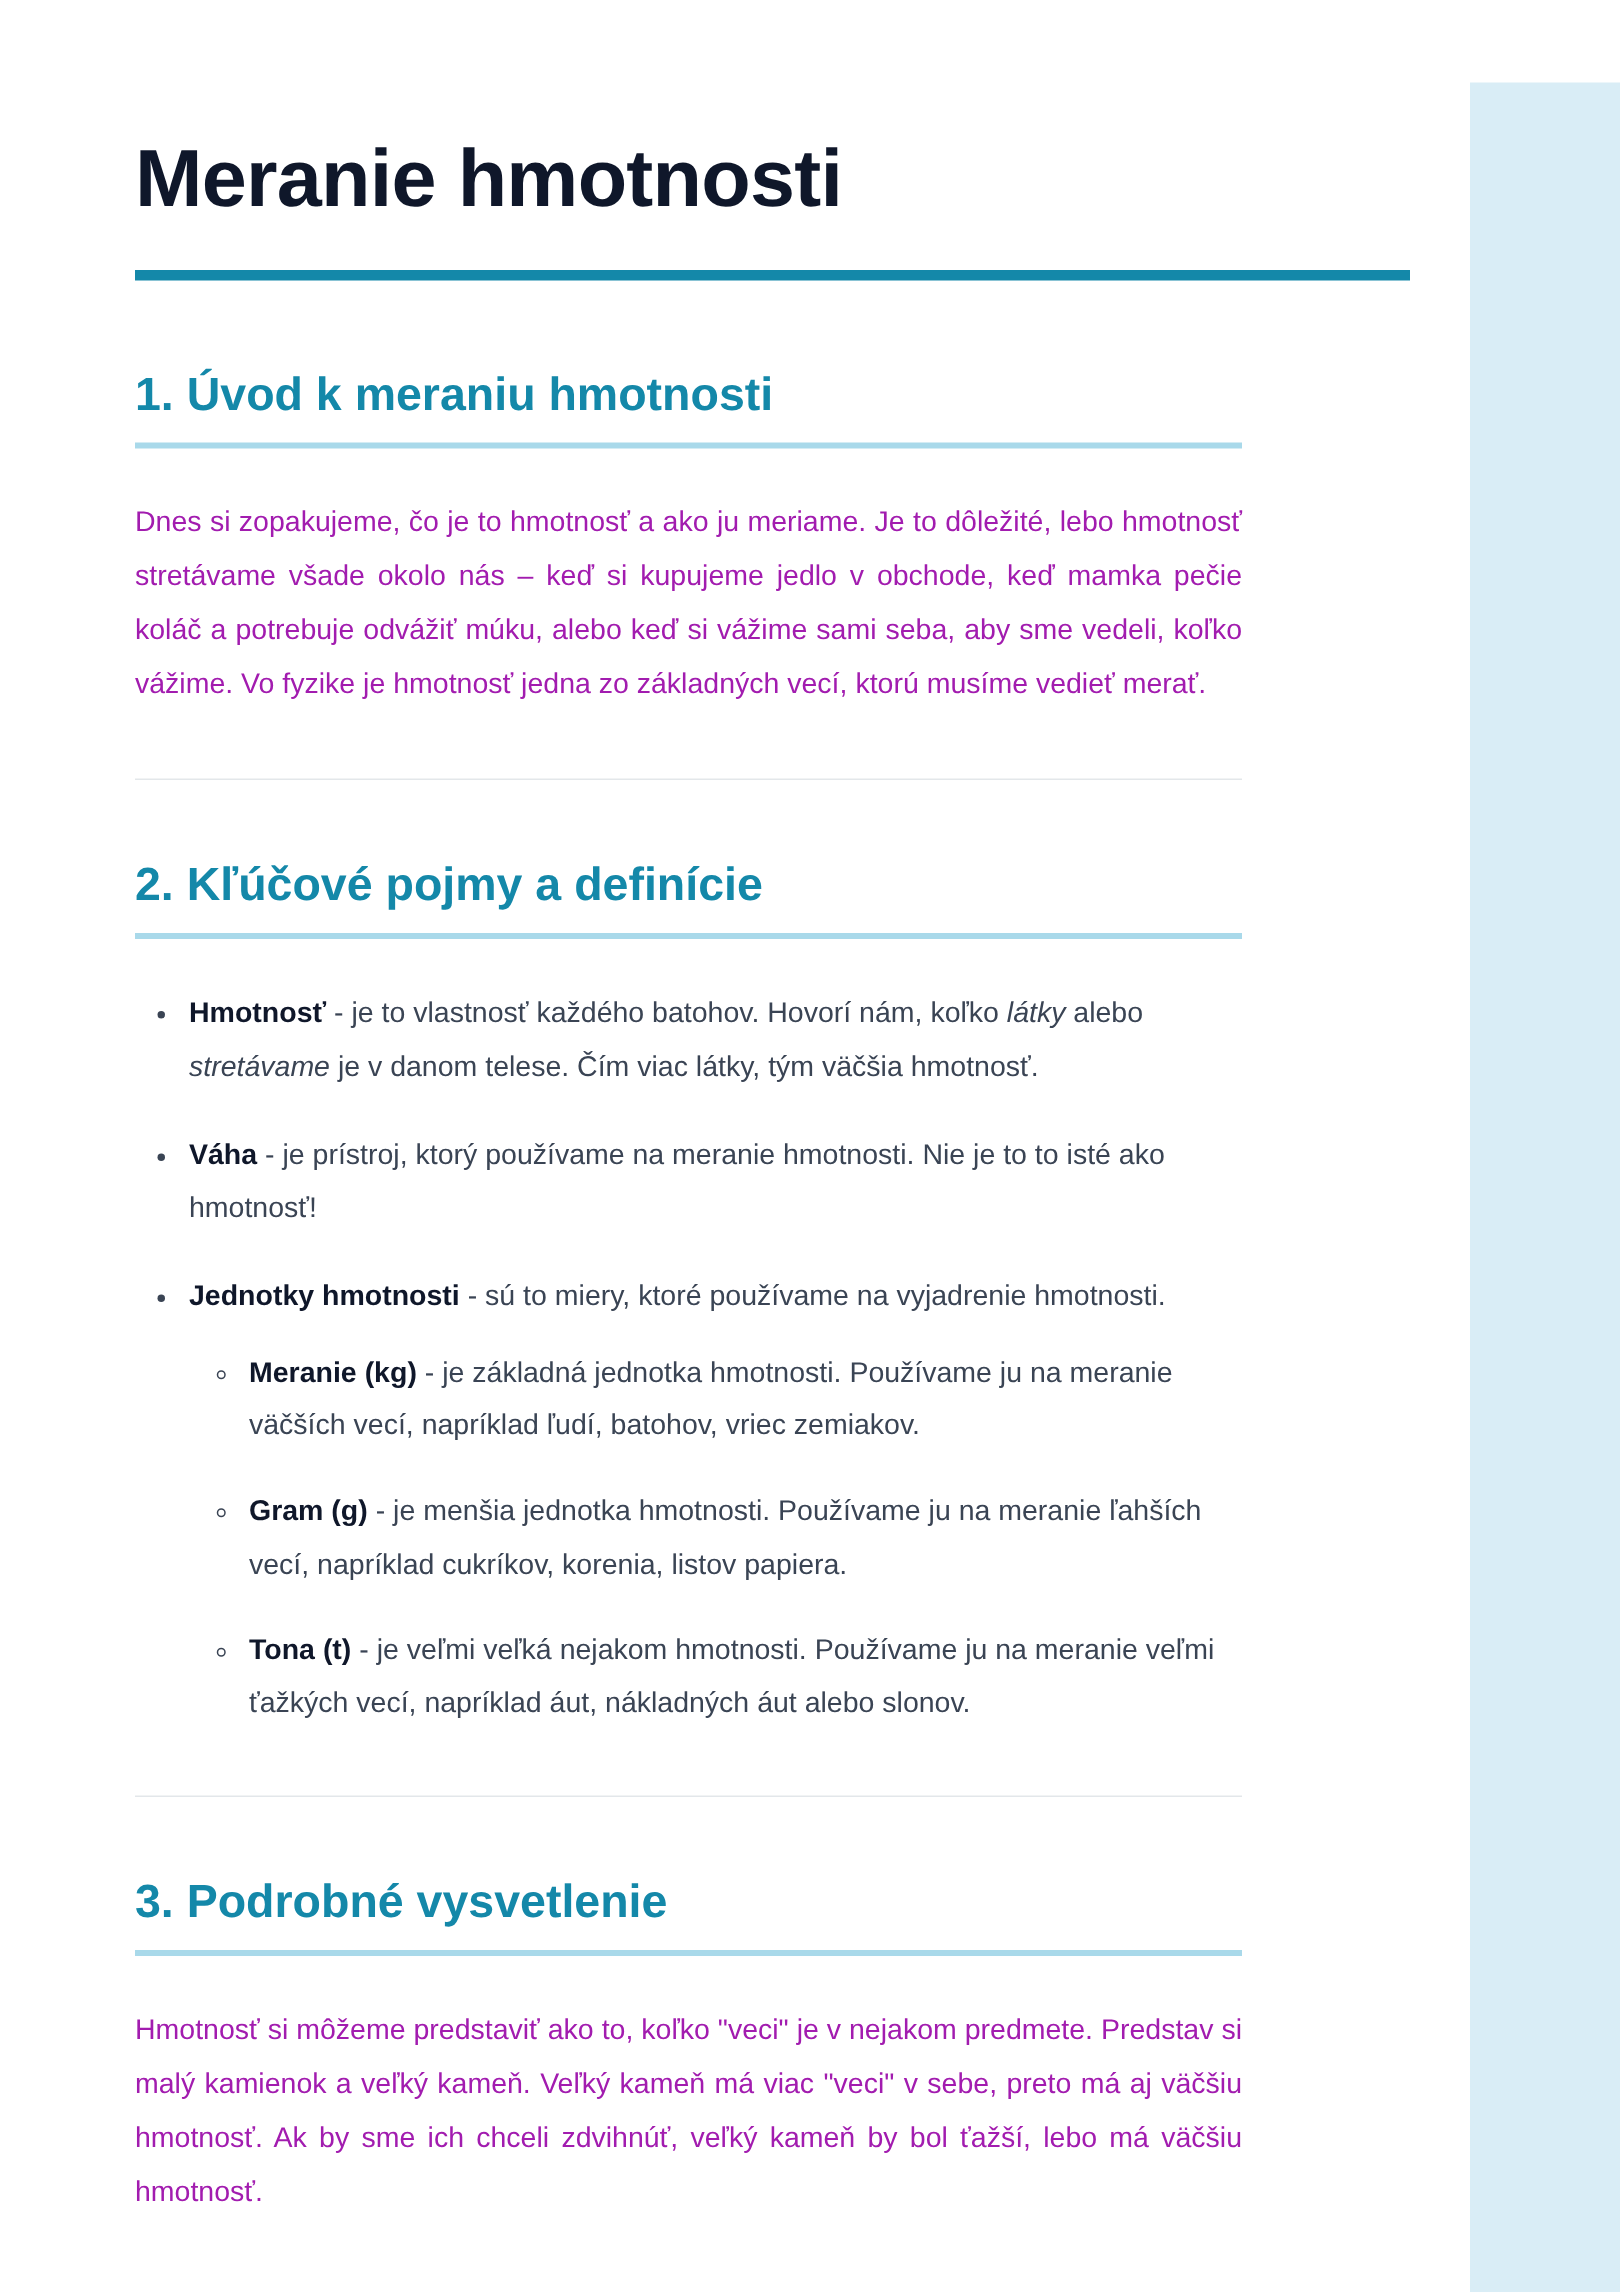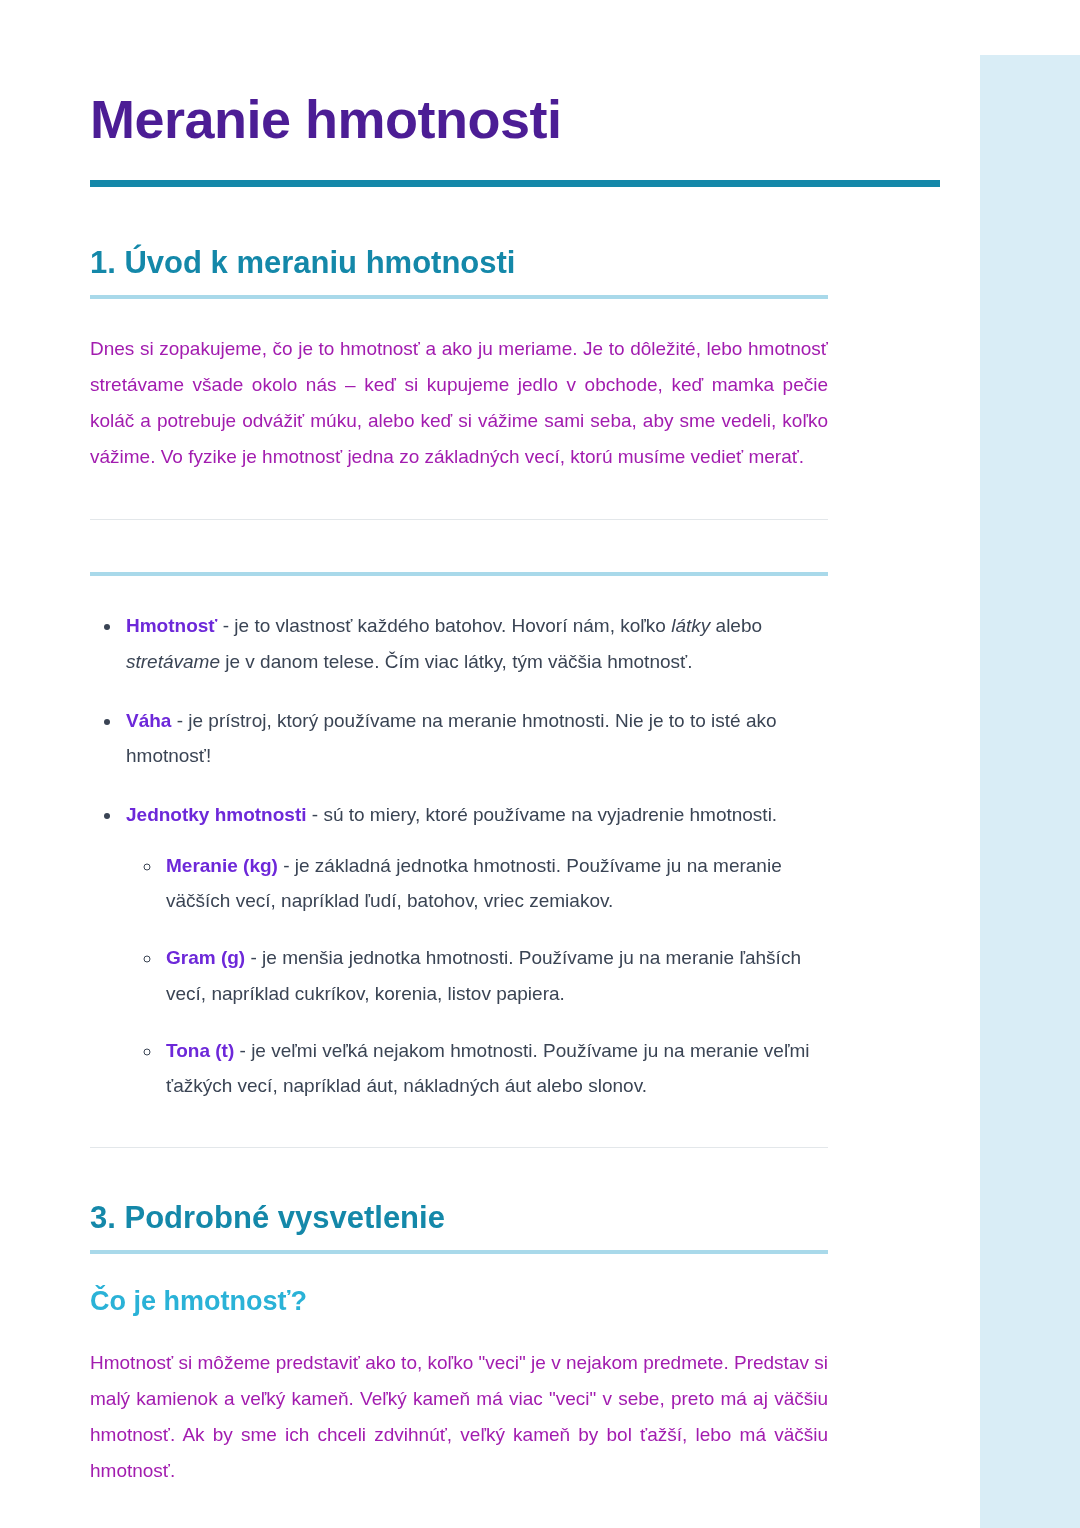--- a/index.html
+++ b/index.html
@@ -22,21 +22,21 @@
     background: #d9edf6;
   }
   .content {
     position: relative;
     padding: 88px 0 120px 90px;
     width: 828px; 
   }
   .doc-title {
     font-size: 54px;
     font-weight: 800;
-    color: #4c1d95;
+    color: #0f172a;
     letter-spacing: -0.5px;
     margin: 0 0 30px 0;
   }
   .title-rule {
     width: 850px;
     height: 7px;
     background: #1488a9;
     margin: 0 0 58px 0;
   }
   section { display: block; margin-top: 40px; }
@@ -85,21 +85,21 @@
     padding-left: 36px;
     list-style: circle;
   }
   .sub-bullet {
     font-size: 19px;
     line-height: 1.85;
     color: #3a4454;
     margin-bottom: 22px;
     padding-left: 4px;
   }
-  .bullet strong, .sub-bullet strong { color: #6d28d9; font-weight: 700; }
+  .bullet strong, .sub-bullet strong { color: #0f172a; font-weight: 700; }
   .sub-heading {
     font-size: 27px;
     font-weight: 700;
     color: #2ab2d7;
     margin: 0 0 28px 0;
   }
 </style>
 </head>
 <body>
 
@@ -112,37 +112,37 @@
 
     <section>
       <h2 class="section-heading">1. Úvod k meraniu hmotnosti</h2>
       <div class="heading-underline"></div>
       <p class="body-text justify">Dnes si zopakujeme, čo je to hmotnosť a ako ju meriame. Je to dôležité, lebo hmotnosť stretávame všade okolo nás – keď si kupujeme jedlo v obchode, keď mamka pečie koláč a potrebuje odvážiť múku, alebo keď si vážime sami seba, aby sme vedeli, koľko vážime. Vo fyzike je hmotnosť jedna zo základných vecí, ktorú musíme vedieť merať.</p>
     </section>
 
     <hr class="divider">
 
     <section>
+      <h2 class="section-heading">2. Kľúčové pojmy a definície</h2>
       <div class="heading-underline"></div>
       <ul class="bullet-list">
         <li class="bullet"><strong>Hmotnosť</strong><span> - je to vlastnosť každého batohov. Hovorí nám, koľko </span><em>látky</em><span> alebo </span><em>stretávame</em><span> je v danom telese. Čím viac látky, tým väčšia hmotnosť.</span></li>
         <li class="bullet"><strong>Váha</strong><span> - je prístroj, ktorý používame na meranie hmotnosti. Nie je to to isté ako hmotnosť!</span></li>
         <li class="bullet"><strong>Jednotky hmotnosti</strong><span> - sú to miery, ktoré používame na vyjadrenie hmotnosti.</span>
           <ul class="sub-list">
             <li class="sub-bullet"><strong>Meranie (kg)</strong><span> - je základná jednotka hmotnosti. Používame ju na meranie väčších vecí, napríklad ľudí, batohov, vriec zemiakov.</span></li>
             <li class="sub-bullet"><strong>Gram (g)</strong><span> - je menšia jednotka hmotnosti. Používame ju na meranie ľahších vecí, napríklad cukríkov, korenia, listov papiera.</span></li>
             <li class="sub-bullet"><strong>Tona (t)</strong><span> - je veľmi veľká nejakom hmotnosti. Používame ju na meranie veľmi ťažkých vecí, napríklad áut, nákladných áut alebo slonov.</span></li>
           </ul>
         </li>
       </ul>
     </section>
 
     <hr class="divider">
 
     <section>
       <h2 class="section-heading">3. Podrobné vysvetlenie</h2>
       <div class="heading-underline"></div>
-      <h3 class="sub-heading">Čo je hmotnosť?</h3>
       <p class="body-text justify">Hmotnosť si môžeme predstaviť ako to, koľko "veci" je v nejakom predmete. Predstav si malý kamienok a veľký kameň. Veľký kameň má viac "veci" v sebe, preto má aj väčšiu hmotnosť. Ak by sme ich chceli zdvihnúť, veľký kameň by bol ťažší, lebo má väčšiu hmotnosť.</p>
     </section>
   </main>
 
 </div>
 
 </body></html>

